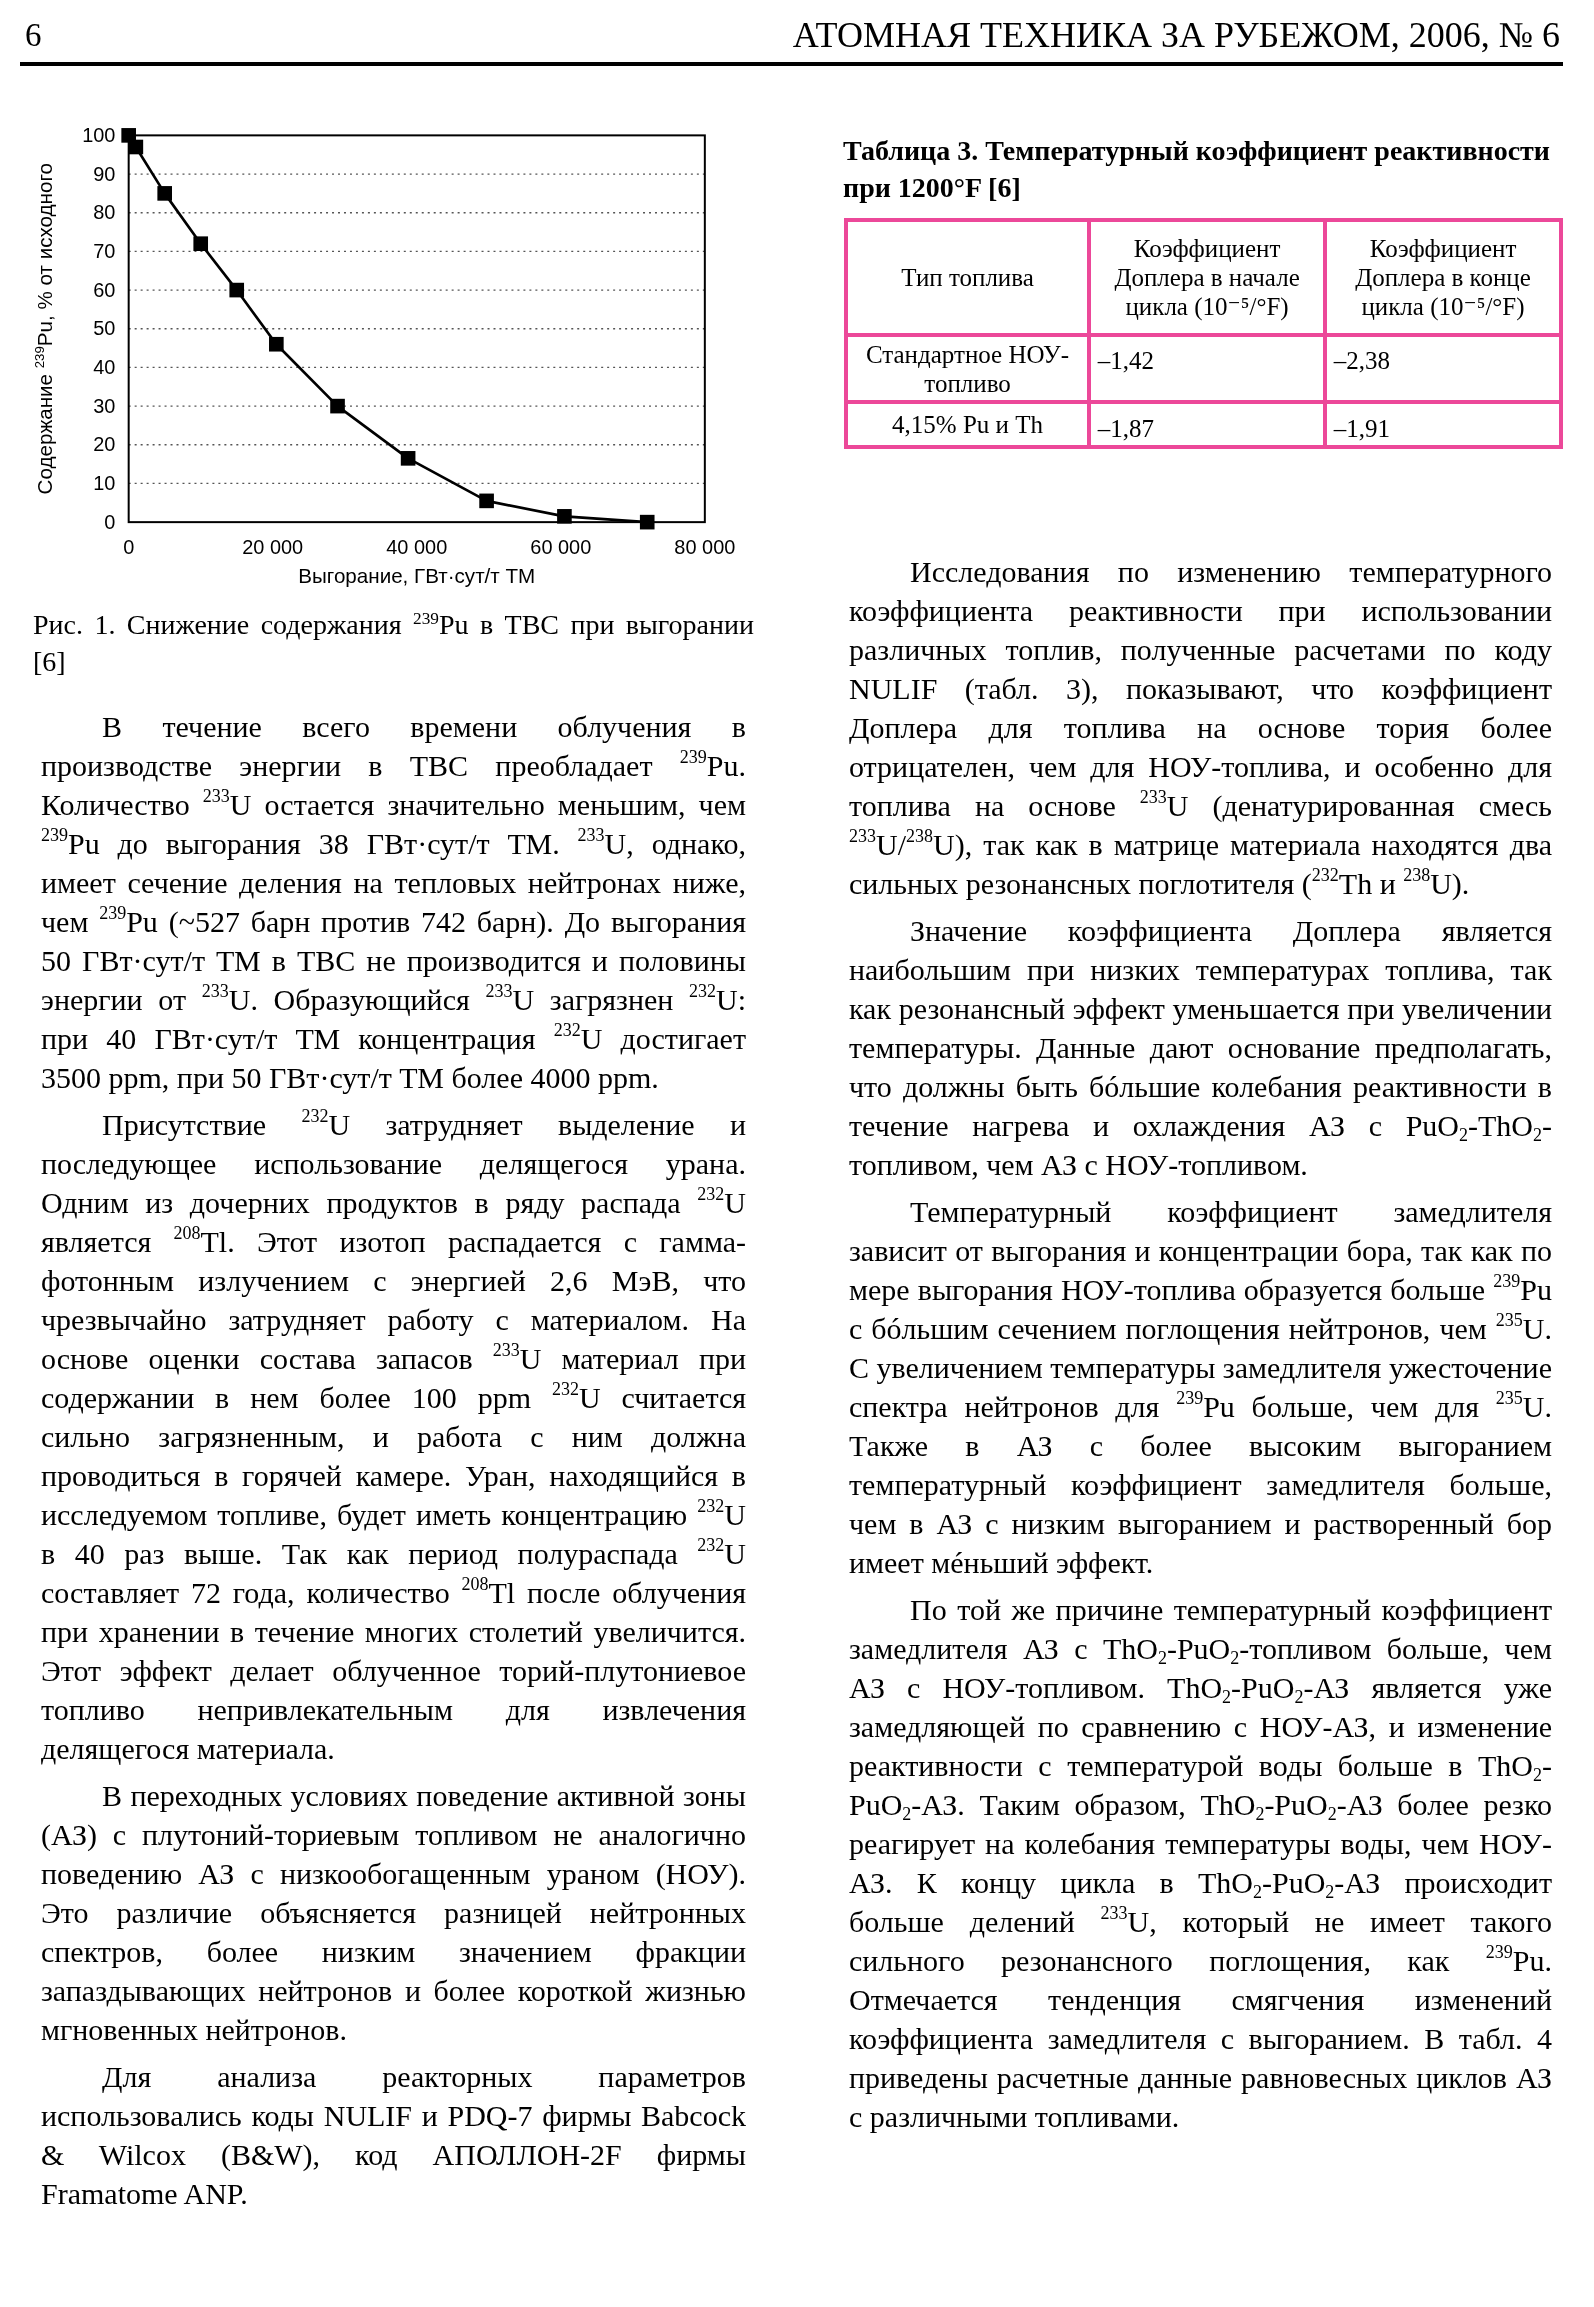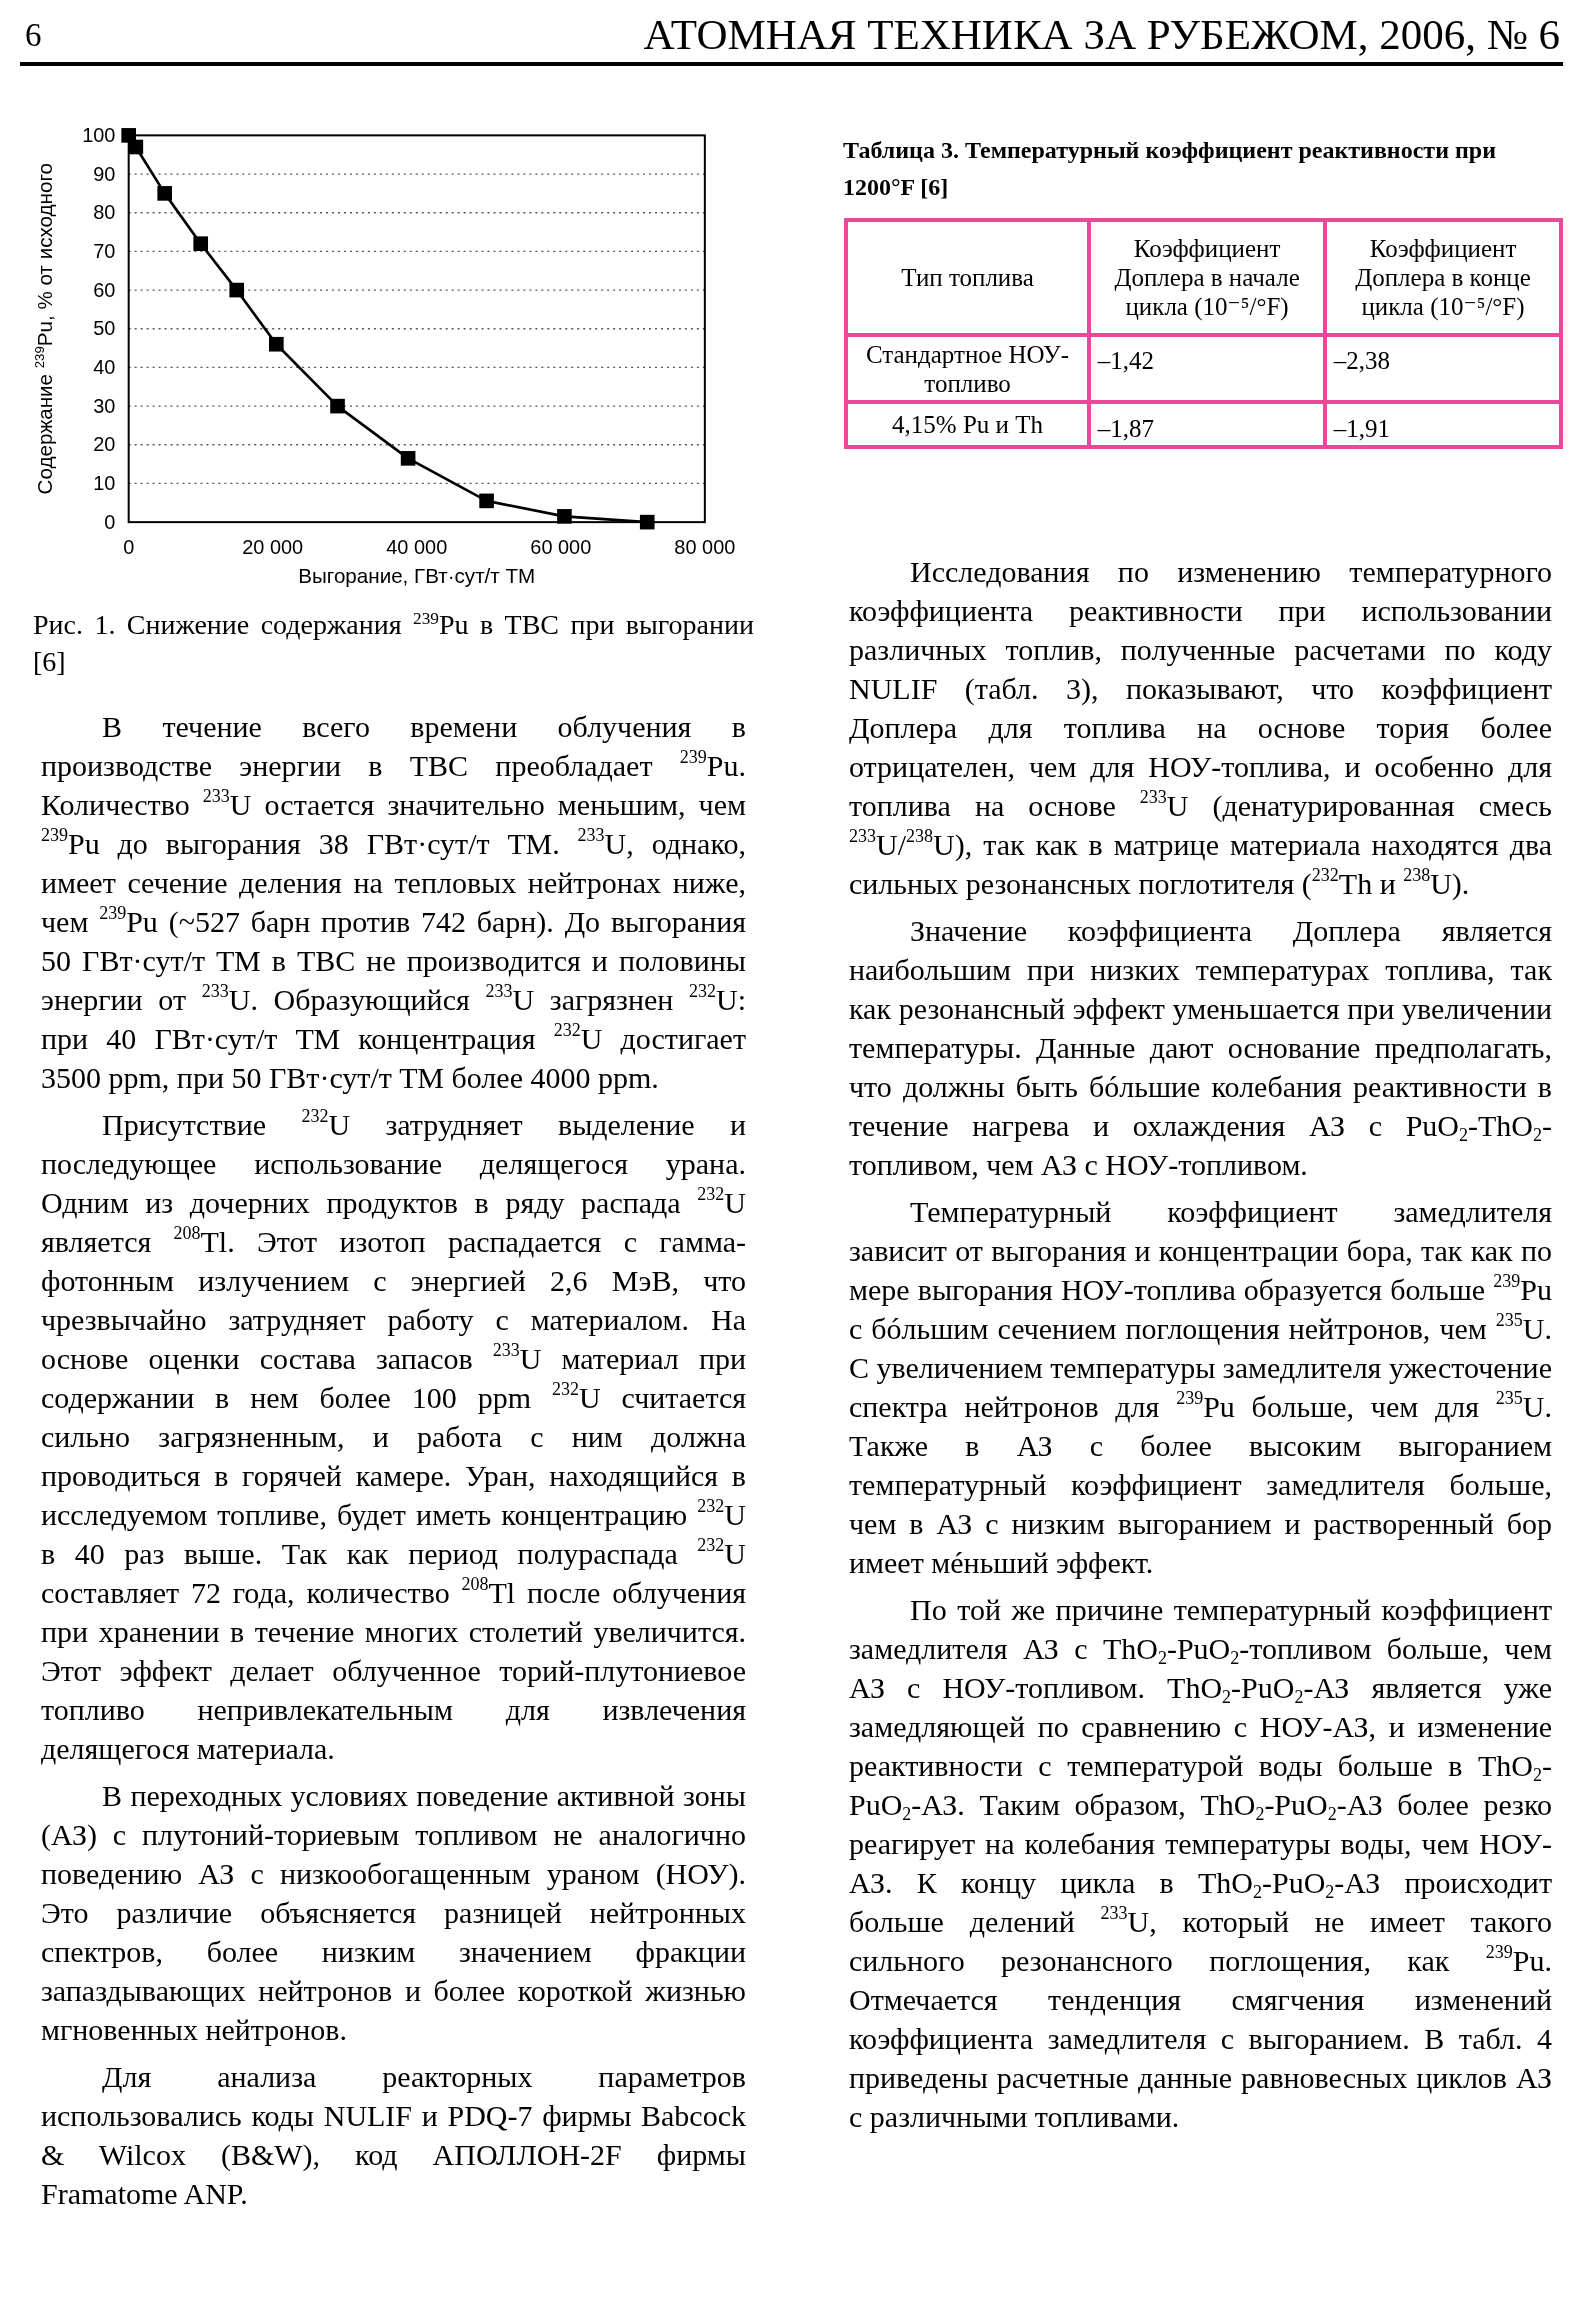--- a/index.html
+++ b/index.html
@@ -1,38 +1,38 @@
 <!DOCTYPE html>
 <html style="font-size:10.6px"><head>
 <meta charset="utf-8">
 <style>
   html, body { margin: 0; padding: 0; background: #ffffff; }
   body { width: 1595px; height: 2307px; position: relative; overflow: hidden; color: #000; font-family: "Liberation Serif", "DejaVu Serif", serif; }
   .abs { position: absolute; }
   #hdr-page { left: 25px; top: 14.6px; font-size: 33px; line-height: 40px; }
-  #hdr-journal { right: 35px; top: 14.6px; font-size: 43px; line-height: 40px; text-align: center; white-space: nowrap; }
+  #hdr-journal { right: 35px; top: 14.6px; font-size: 36px; line-height: 40px; text-align: center; white-space: nowrap; }
   #hdr-rule { left: 20px; top: 62px; width: 1543px; height: 4px; background: #000; }
 
   #fig { left: 26.6px; top: 120px; width: 731px; height: 472px; }
   #fig svg { width: 731px; height: 472px; display: block; }
   .tick-lbl { font-family: "Liberation Sans", "DejaVu Sans", sans-serif; font-size: 30px; fill: #000; }
   .axis-title { font-family: "Liberation Sans", "DejaVu Sans", sans-serif; font-size: 31px; fill: #000; }
 
   #fig-caption { left: 33px; top: 600px; width: 721px; font-size: 28px; line-height: 37px; font-weight: normal; text-align: justify; }
   #fig-caption sup { font-size: 17.3px; }
 
   .col { position: absolute; font-size: 30px; line-height: 39px; text-align: justify; hyphens: manual; }
   .col p { margin: 8px; text-indent: 61px; }
   .col sup { font-size: 18px; line-height: 0; vertical-align: 0.75em; }
   .col sub { font-size: 18px; line-height: 0; vertical-align: -0.25em; }
   #left-col { left: 33px; top: 699px; width: 721px; }
   #right-col { left: 841px; top: 544px; width: 719px; }
   #left-col p + p, #right-col p + p { margin-top: 5.3px; }
 
-  #tbl-title { left: 843px; top: 132px; width: 718px; font-size: 24px; line-height: 37px; font-weight: bold; }
+  #tbl-title { left: 843px; top: 132px; width: 718px; font-size: 28px; line-height: 37px; font-weight: bold; }
   #tbl { left: 844px; top: 218px; width: 719px; border-collapse: collapse; font-size: 25px; line-height: 29px; }
   #tbl td, #tbl th { border: 4px solid #ec4899; font-weight: normal; padding: 2.7px 6.6px; vertical-align: middle; }
   #tbl th { text-align: center; padding: 12px 4px; }
   #tbl td.num { text-align: left; vertical-align: top; padding-top: 9.3px; }
   #tbl td.name { text-align: center; }
   #tbl sup { font-size: 16px; line-height: 0; vertical-align: 0.7em; }
 </style>
 </head>
 <body>
 

